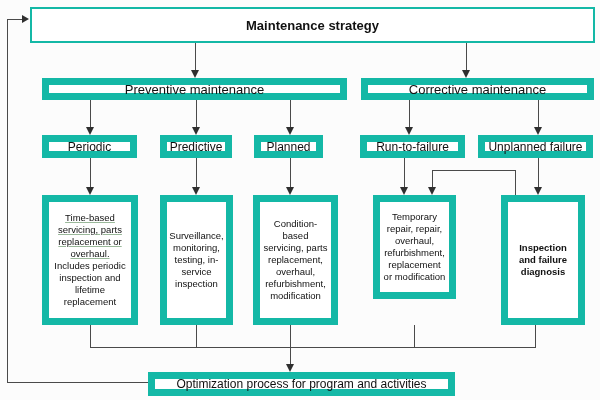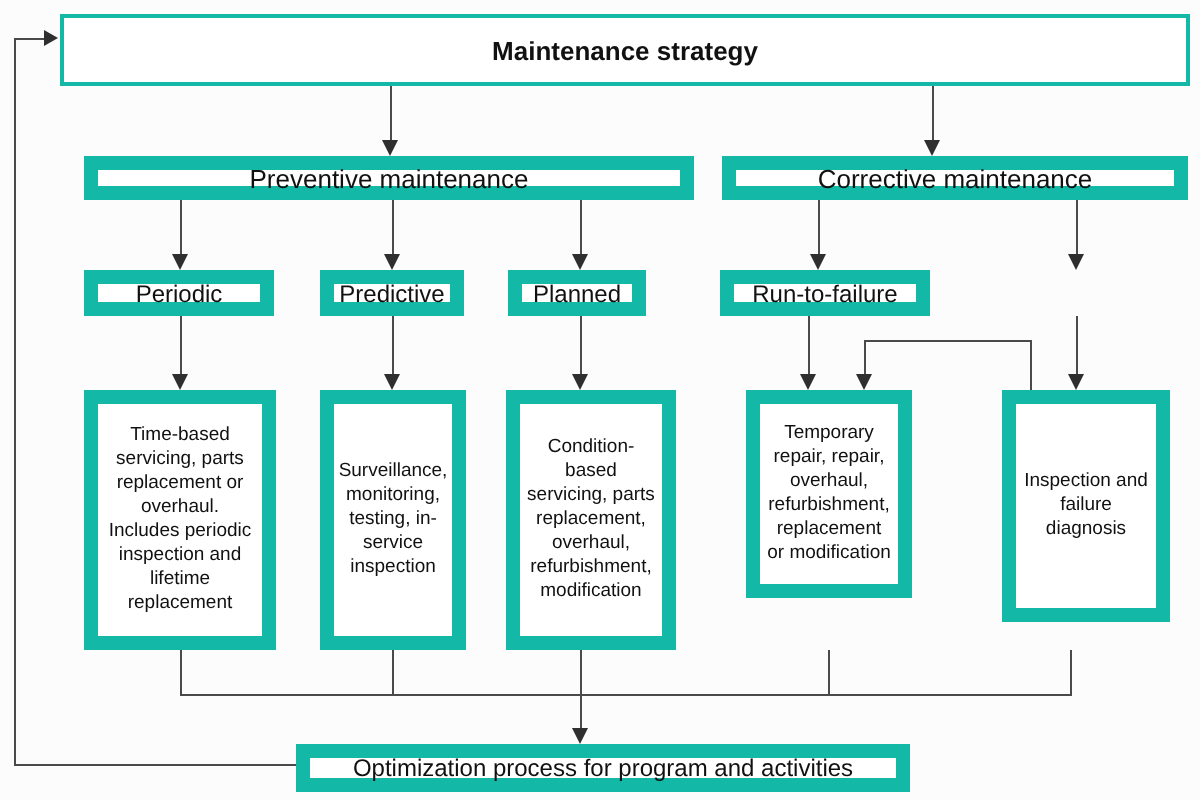--- a/index.html
+++ b/index.html
@@ -11,21 +11,21 @@
   .box{
     position:absolute;background:#ffffff;border:7px solid #14b8a6;
     display:flex;align-items:center;justify-content:center;text-align:center;
     box-sizing:border-box;
   }
   .lvl1{font-size:13px;font-weight:bold;border-width:2px;}
   .lvl2{font-size:13px;}
   .lvl3{font-size:12px;}
   .detail{font-size:9.5px;line-height:12px;padding:3px;}
   .footer{font-size:12px;}
-  .ul-part{text-decoration-color:#9ab89a;}
+  .ul-part{text-decoration:underline;text-decoration-color:#9ab89a;}
   .hline,.vline{position:absolute;background:#4a4a4a;}
   .hline{height:1px;}
   .vline{width:1px;}
   .ah-down{
     position:absolute;width:0;height:0;
     border-left:4px solid transparent;border-right:4px solid transparent;
     border-top:8px solid #2f2f2f;
   }
   .ah-right{
     position:absolute;width:0;height:0;
@@ -59,38 +59,41 @@
   </div>
 
   <div class="box lvl3" style="left:254px;top:135px;width:69px;height:23px;">
     <span>Planned</span>
   </div>
 
   <div class="box lvl3" style="left:360px;top:135px;width:105px;height:23px;">
     <span>Run-to-failure</span>
   </div>
 
+  <div class="box lvl3" style="left:478px;top:135px;width:115px;height:23px;">
+    <span>Unplanned failure</span>
+  </div>
 
   <div class="box detail" style="left:42px;top:195px;width:96px;height:130px;">
     <span><span class="ul-part">Time-based servicing, parts replacement or overhaul.</span> <span>Includes periodic inspection and lifetime replacement</span></span>
   </div>
 
   <div class="box detail" style="left:160px;top:195px;width:73px;height:130px;">
     <span>Surveillance, monitoring, testing, in-service inspection</span>
   </div>
 
   <div class="box detail" style="left:253px;top:195px;width:85px;height:130px;">
     <span>Condition-based servicing, parts replacement, overhaul, refurbishment, modification</span>
   </div>
 
   <div class="box detail" style="left:373px;top:195px;width:83px;height:104px;">
     <span>Temporary repair, repair, overhaul, refurbishment, replacement or modification</span>
   </div>
 
-  <div class="box detail" style="left:501px;top:195px;width:84px;height:116px;">
+  <div class="box detail" style="left:501px;top:195px;width:84px;height:130px;font-weight:bold;">
     <span>Inspection and failure diagnosis</span>
   </div>
 
   <div class="box footer" style="left:148px;top:372px;width:307px;height:24px;">
     <span>Optimization process for program and activities</span>
   </div>
 
   <div class="vline" style="left:195px;top:43px;height:28px;"></div>
   <div class="ah-down" style="left:191px;top:70px;"></div>
   <div class="vline" style="left:466px;top:43px;height:28px;"></div>

